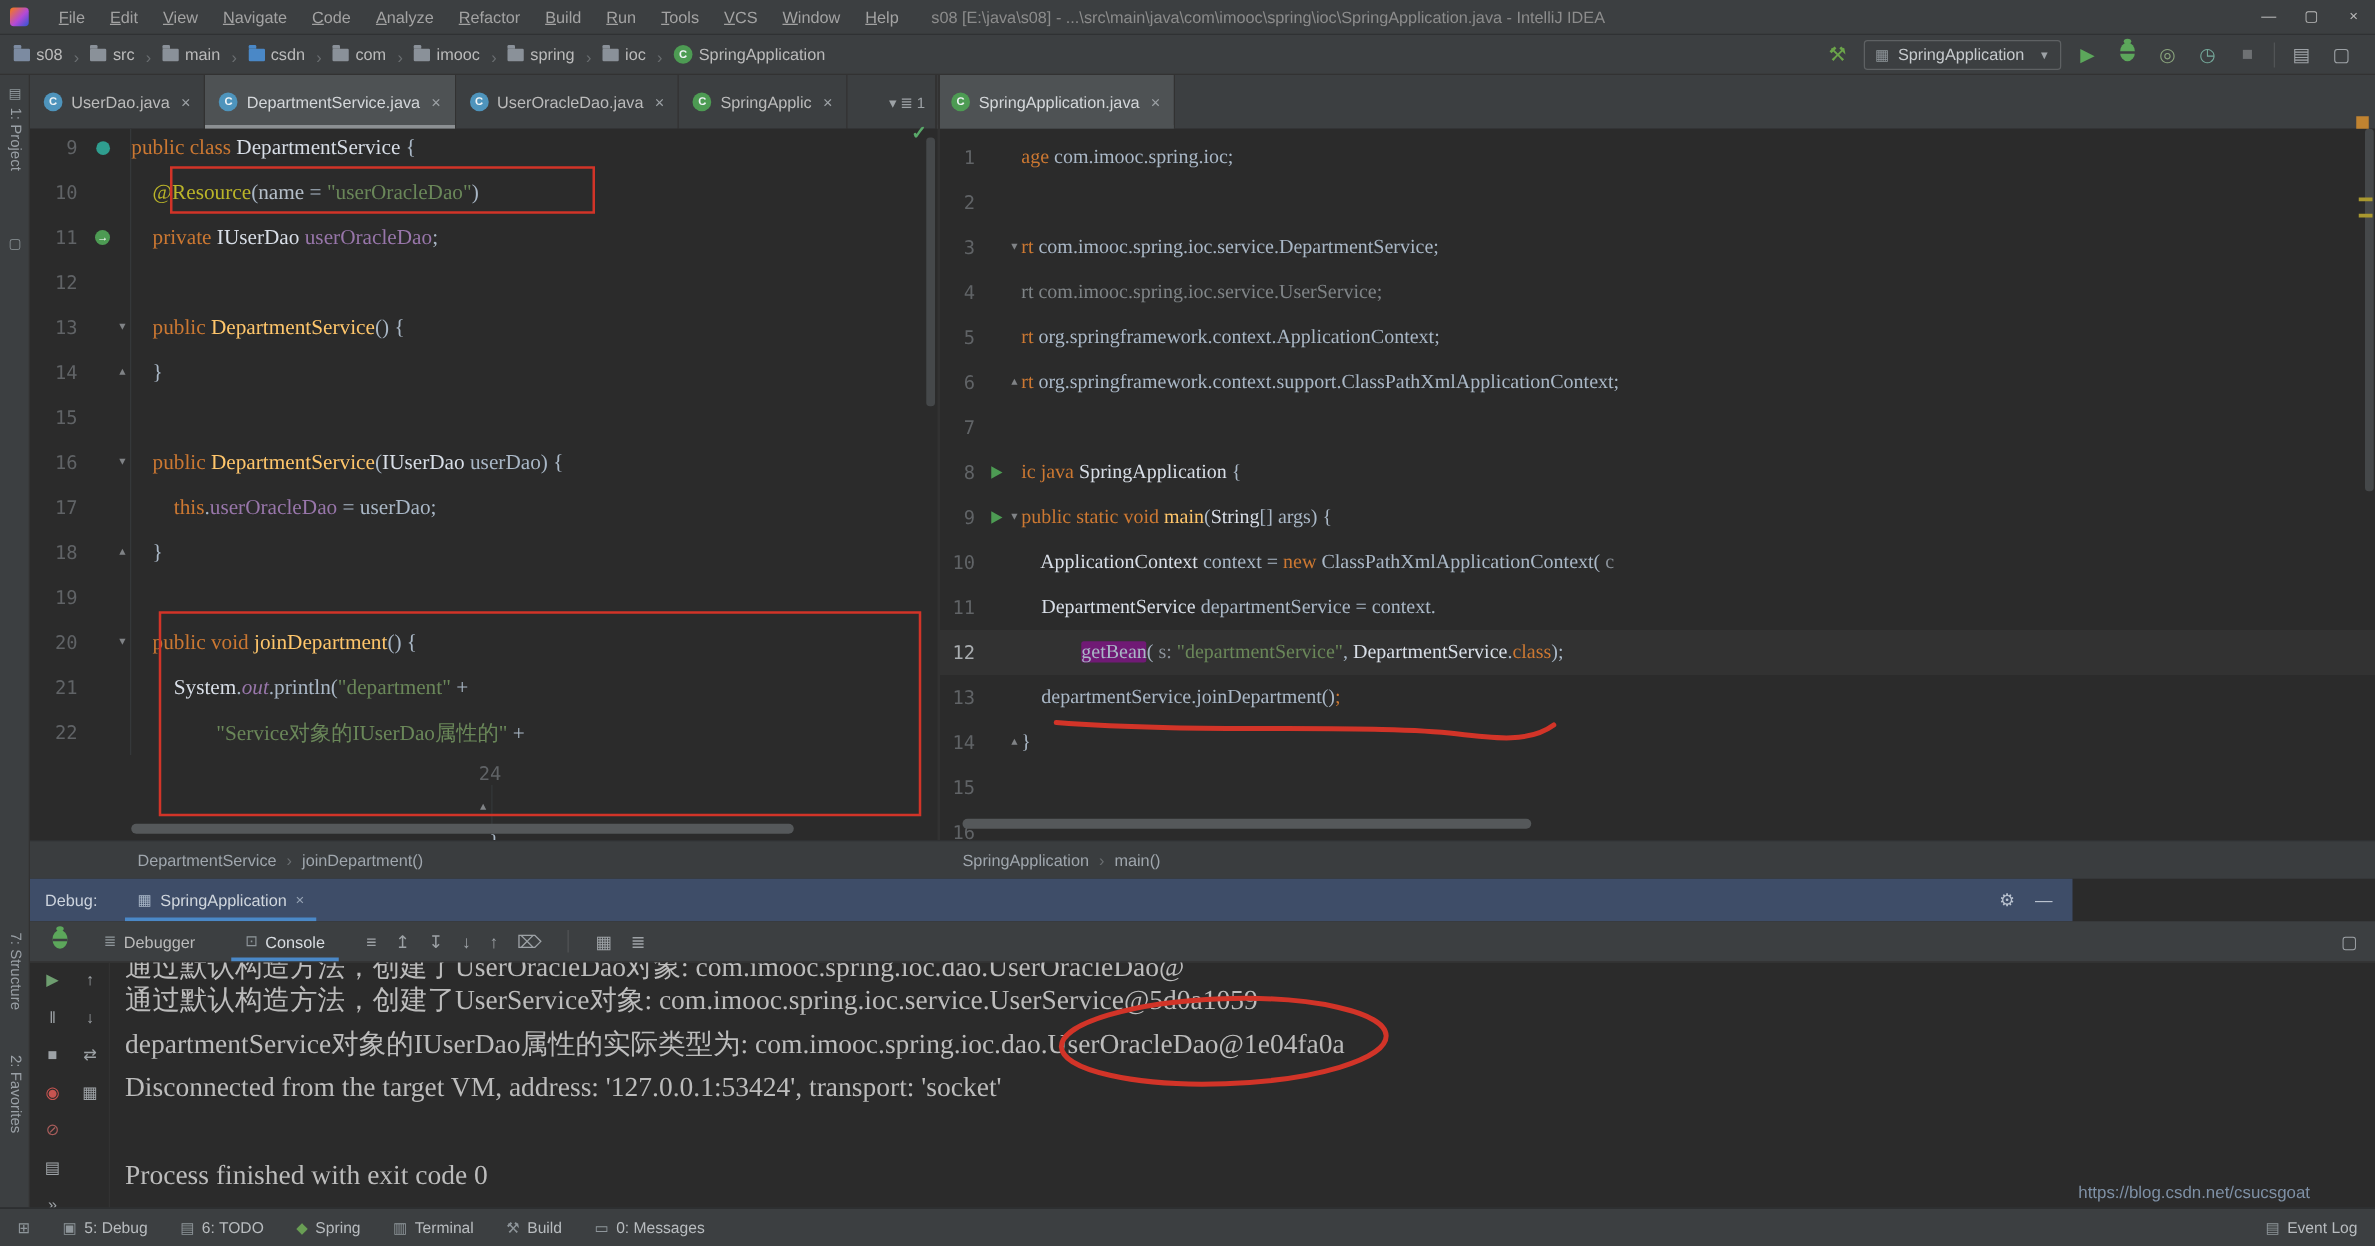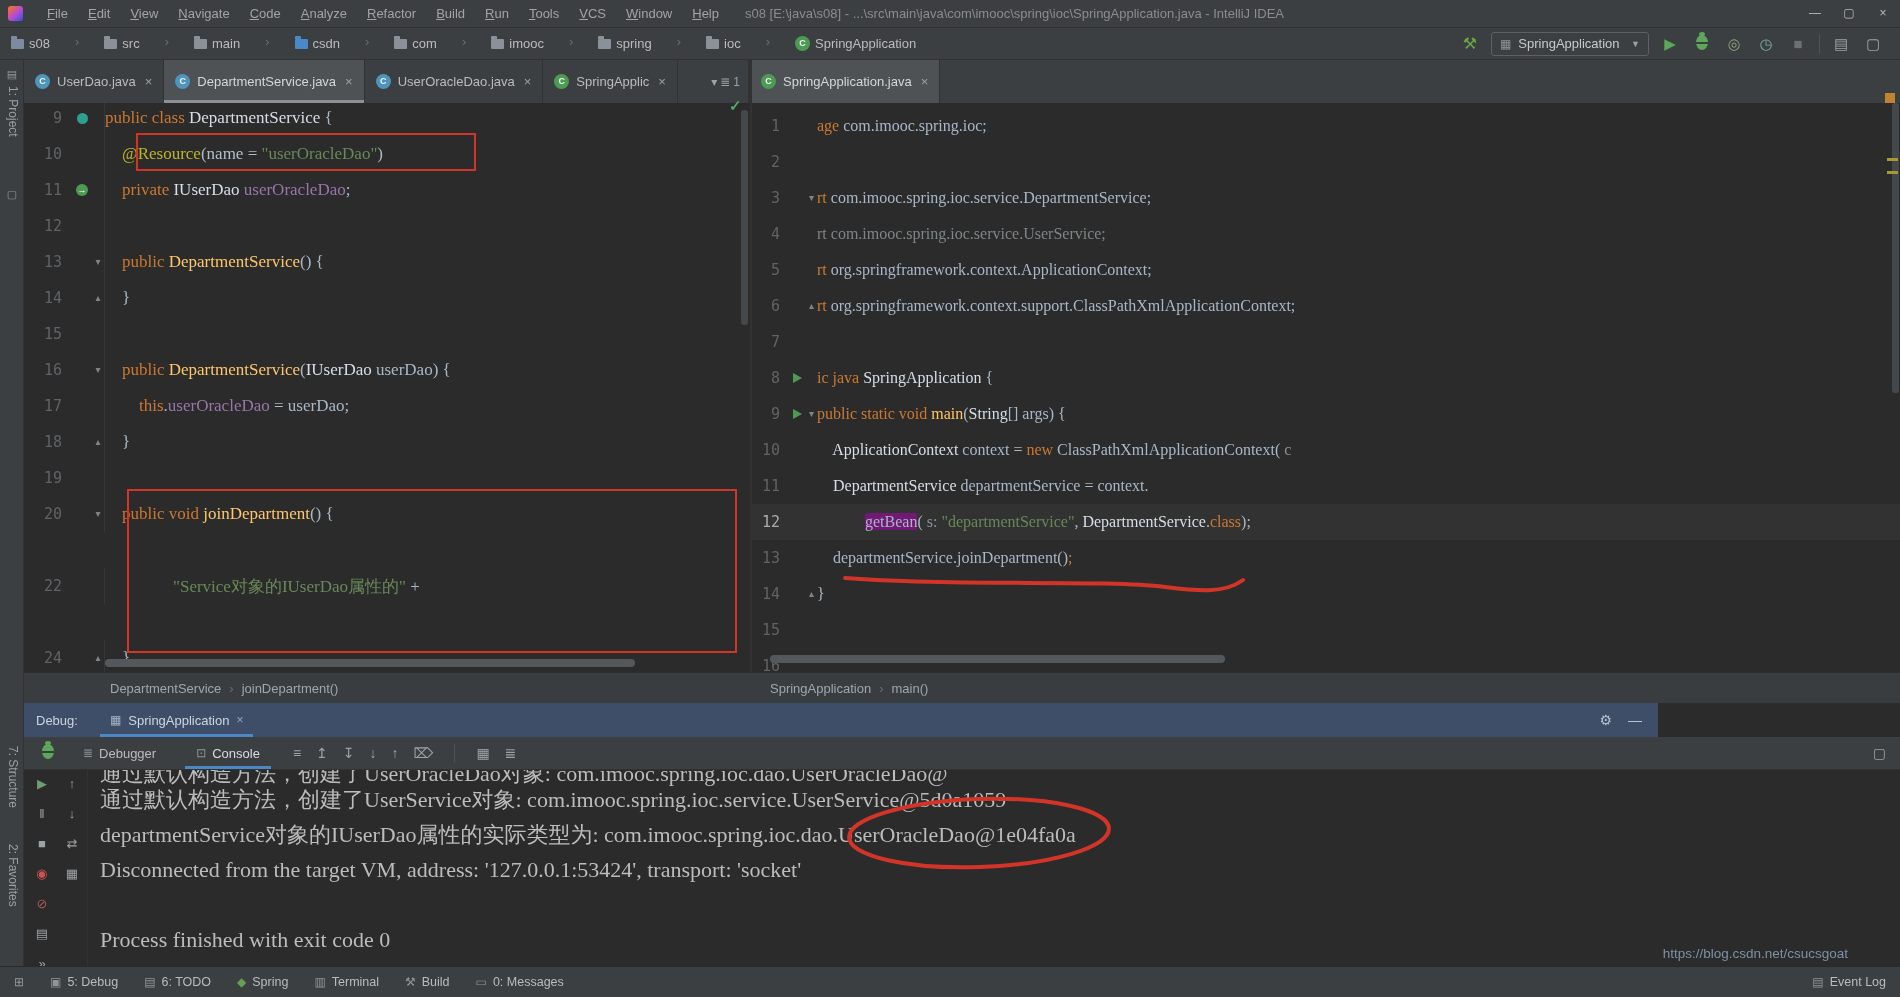--- a/index.html
+++ b/index.html
@@ -14,21 +14,21 @@
              background:linear-gradient(135deg,#f97a12 0%,#b44ad6 55%,#2e55d4 100%);flex:0 0 auto}
   .menu-item{padding:0 10px;color:#a3a3a3;cursor:default}
   .menu-item u{text-decoration:underline}
   .win-title{margin-left:16px;color:#8c8c8c;white-space:nowrap;overflow:hidden}
   .winbtns{margin-left:auto;display:flex}
   .winbtn{width:34px;height:27px;text-align:center;line-height:27px;color:#b9b9b9;font-size:12px}
 
   
   .navbar{position:absolute;left:0;top:28px;width:1900px;height:32px;background:#3c3f41;
           border-bottom:1px solid #323232;display:flex;align-items:center;padding:0 8px}
-  .crumbs{display:flex;align-items:flex-start;gap:20px}
+  .crumbs{display:flex;align-items:flex-end;gap:4px}
   .crumb{display:flex;align-items:center;gap:5px;padding:2px 3px;color:#bbbbbb}
   .crumb-sep{color:#6a6e71;margin:0 2px}
   .ico{display:inline-block}
   .ico-folder,.ico-module-folder,.ico-package{width:13px;height:10px;background:#8a9199;border-radius:1px;position:relative}
   .ico-folder::before,.ico-module-folder::before,.ico-package::before,.ico-source-folder::before{
      content:'';position:absolute;top:-3px;left:0;width:6px;height:3px;background:inherit;border-radius:1px 1px 0 0}
   .ico-module-folder{background:#7c8ba1}
   .ico-source-folder{width:13px;height:10px;background:#4a88c7;border-radius:1px;position:relative}
   .ico-class,.ico-class-run{width:15px;height:15px;border-radius:50%;background:#4e94bc;color:#f0f4f7;
      font-size:9px;font-weight:bold;text-align:center;line-height:15px}
@@ -366,27 +366,33 @@
         <span class="gico"></span>
         <span class="gfold"></span>
         <span class="ctext"></span>
       </div>
       <div class="crow" style="top: 393px;">
         <span class="gnum">20</span>
         <span class="gico"></span>
         <span class="gfold">▾</span>
         <span class="ctext"><span class="tk-pln">    </span><span class="tk-kw">public void </span><span class="tk-mth">joinDepartment</span><span class="tk-pln">() {</span></span>
       </div>
+      <div class="crow" style="top: 429px;">
+        <span class="gnum">21</span>
+        <span class="gico"></span>
+        <span class="gfold"></span>
+        <span class="ctext"><span class="tk-pln">        </span><span class="tk-cls">System</span><span class="tk-pln">.</span><span class="tk-fldi">out</span><span class="tk-pln">.println(</span><span class="tk-str">"department"</span><span class="tk-pln"> +</span></span>
+      </div>
       <div class="crow" style="top: 465px;">
         <span class="gnum">22</span>
         <span class="gico"></span>
         <span class="gfold"></span>
         <span class="ctext"><span class="tk-pln">                </span><span class="tk-str">"Service对象的IUserDao属性的"</span><span class="tk-pln"> +</span></span>
       </div>
-      <div class="crow" style="top: 537px;">
+      <div class="crow" style="top: 507px; flex-direction: column;">
         <span class="gnum">24</span>
         <span class="gico"></span>
         <span class="gfold">▴</span>
         <span class="ctext"><span class="tk-pln">    }</span></span>
       </div>
     </div>
   <div class="splitter"></div>
   <div class="editor" id="red">
       <div class="crow" style="top: 5px;">
         <span class="gnum">1</span>

